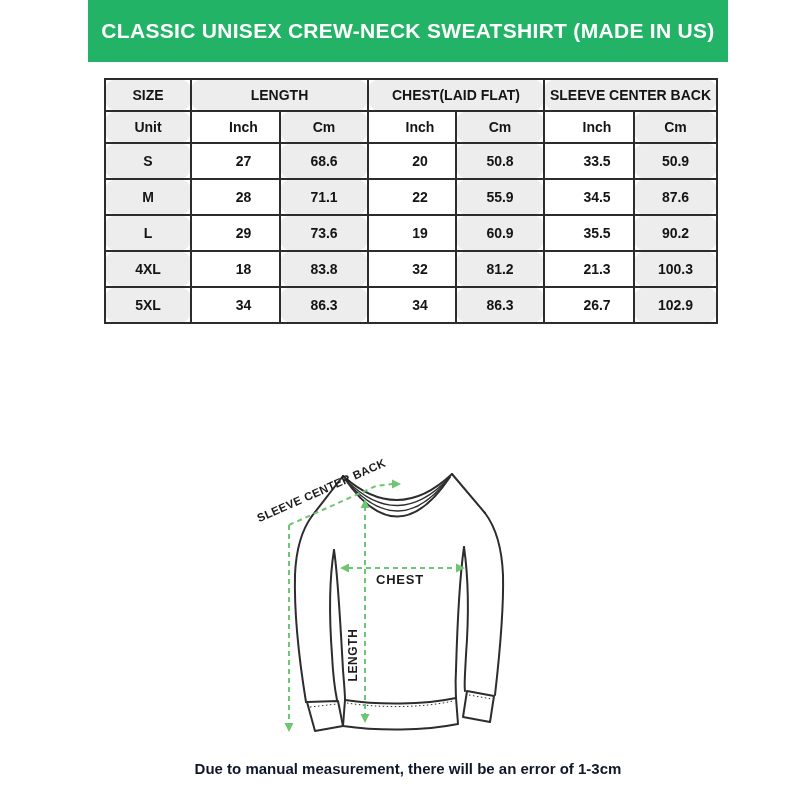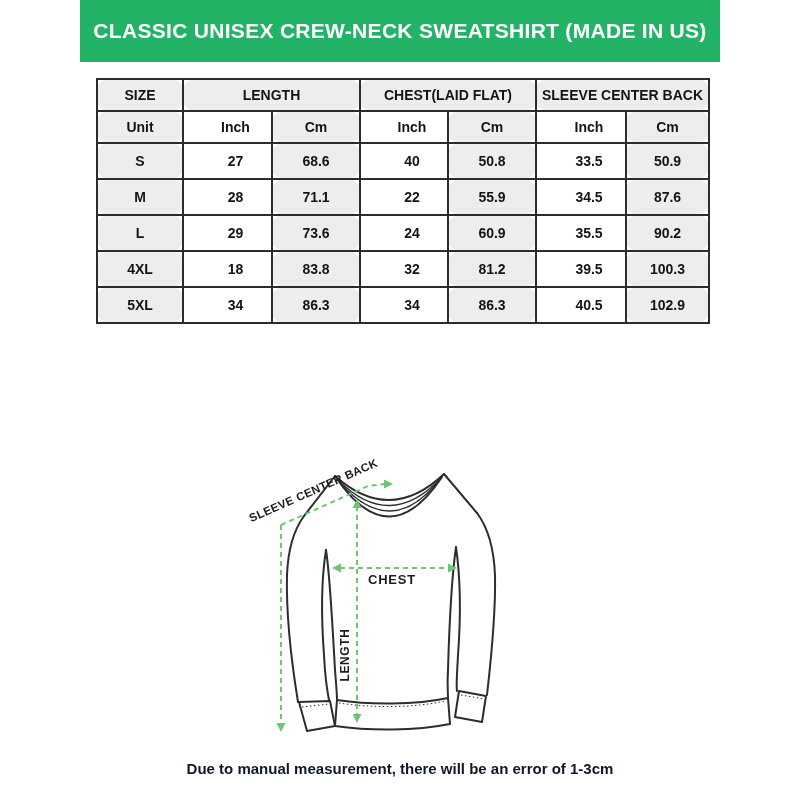--- a/index.html
+++ b/index.html
@@ -1,17 +1,17 @@
 <!DOCTYPE html>
 <html><head>
 <meta charset="utf-8">
 <style>
   html,body{margin:0;padding:0;background:#ffffff;}
   .page{position:relative;width:764px;height:800px;background:#ffffff;overflow:hidden;
-        font-family:"Liberation Sans",sans-serif;}
+        font-family:"Liberation Sans",sans-serif;margin-left:8px;}
   .banner{position:absolute;left:80px;top:0;width:640px;height:62px;
           display:flex;align-items:center;justify-content:center;
           color:#ffffff;font-weight:bold;font-size:21px;letter-spacing:.3px;white-space:nowrap;}
   .table-wrap{position:absolute;left:96px;top:78px;}
   table{border-collapse:collapse;table-layout:fixed;width:612px;
         font-family:"Liberation Sans",sans-serif;font-weight:bold;font-size:14px;color:#141414;}
   td,th{border:2px solid #2c2c2c;text-align:center;vertical-align:middle;padding:0;}
   thead tr th, thead tr td{height:30px;}
   tbody td{height:34px;}
   .shade{background:#ededed;border-radius:12px;}
@@ -55,59 +55,59 @@
           <td class="shade">Cm</td>
           <td class="white">Inch</td>
           <td class="shade">Cm</td>
         </tr>
       </thead>
       <tbody>
           <tr>
             <td class="shade">S</td>
             <td class="white">27</td>
             <td class="shade">68.6</td>
-            <td class="white">40</td>
+            <td class="white">20</td>
             <td class="shade">50.8</td>
             <td class="white">33.5</td>
             <td class="shade">50.9</td>
           </tr>
           <tr>
             <td class="shade">M</td>
             <td class="white">28</td>
             <td class="shade">71.1</td>
             <td class="white">22</td>
             <td class="shade">55.9</td>
             <td class="white">34.5</td>
             <td class="shade">87.6</td>
           </tr>
           <tr>
             <td class="shade">L</td>
             <td class="white">29</td>
             <td class="shade">73.6</td>
-            <td class="white">24</td>
+            <td class="white">19</td>
             <td class="shade">60.9</td>
             <td class="white">35.5</td>
             <td class="shade">90.2</td>
           </tr>
           <tr>
             <td class="shade">4XL</td>
             <td class="white">18</td>
             <td class="shade">83.8</td>
             <td class="white">32</td>
             <td class="shade">81.2</td>
-            <td class="white">39.5</td>
+            <td class="white">21.3</td>
             <td class="shade">100.3</td>
           </tr>
           <tr>
             <td class="shade">5XL</td>
             <td class="white">34</td>
             <td class="shade">86.3</td>
             <td class="white">34</td>
             <td class="shade">86.3</td>
-            <td class="white">40.5</td>
+            <td class="white">26.7</td>
             <td class="shade">102.9</td>
           </tr>
         </tbody>
     </table>
   </div>
 
   <svg class="diagram" width="330" height="312" viewBox="0 0 330 312">
     <g fill="#ffffff" stroke="#2d2d2d" stroke-width="2" stroke-linecap="round" stroke-linejoin="round">
 
       <path fill="none" d="M 64 64 C 53 79 48 98 47 123 C 46 163 52 213 58 250"></path>

